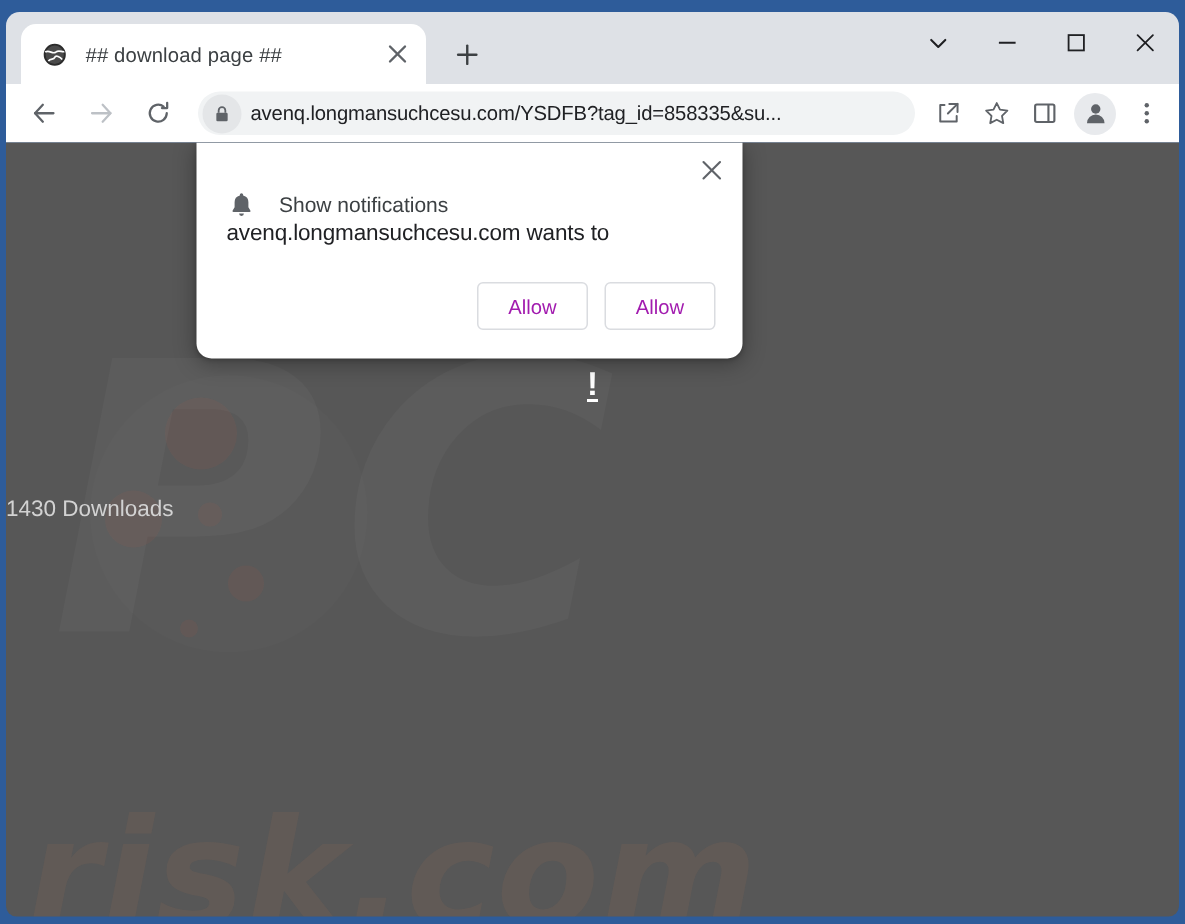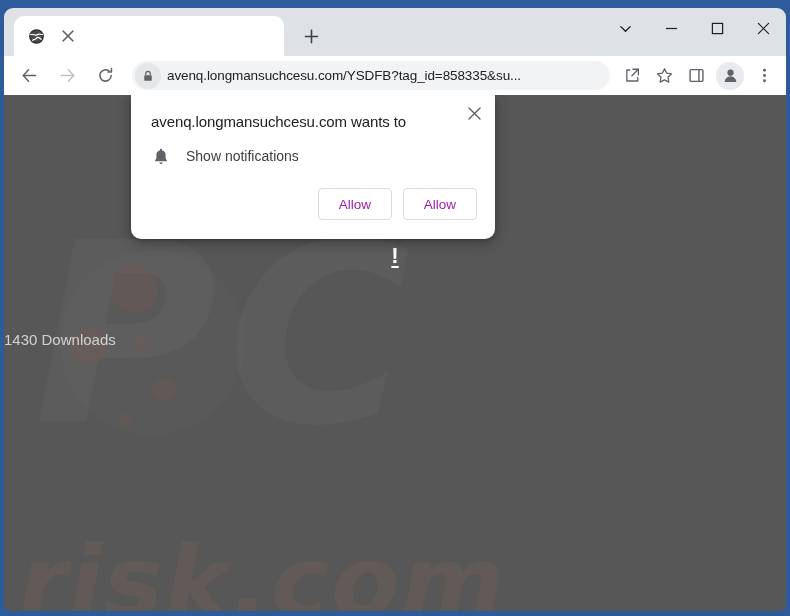--- a/index.html
+++ b/index.html
@@ -320,20 +320,21 @@
   <div id="tabstrip">
 
     <div class="tab">
       <span class="tab-favicon">
         <svg viewBox="0 0 24 24" fill="none" stroke="#3c4043" stroke-width="1.8">
           <circle cx="12" cy="12" r="9.5" fill="#4a4a4a" stroke="#2b2b2b"></circle>
           <path d="M3 9.5 C7 7 10 12 13 9.5 C16 7 19 10 21 9" stroke="#ffffff" stroke-width="1.6" fill="none"></path>
           <path d="M6 18 C8 15 11 17 12 14.5 C13 12 17 14 19 16.5" stroke="#ffffff" stroke-width="1.6" fill="none"></path>
         </svg>
       </span>
+      <span class="tab-title">## download page ##</span>
       <span class="tab-close">
         <svg viewBox="0 0 12 12" stroke="currentColor" stroke-width="1.6" stroke-linecap="round">
           <line x1="1" y1="1" x2="11" y2="11"></line>
             <line x1="11" y1="1" x2="1" y2="11"></line>
         </svg>
       </span>
     </div>
 
     <div id="new-tab-btn">
       <svg viewBox="0 0 16 16" stroke="currentColor" stroke-width="1.7" stroke-linecap="round">
@@ -449,32 +450,32 @@
 
     <div id="permission-dialog">
 
       <div id="dialog-close">
         <svg viewBox="0 0 13 13" stroke="currentColor" stroke-width="1.4" stroke-linecap="round">
           <line x1="1" y1="1" x2="12" y2="12"></line>
             <line x1="12" y1="1" x2="1" y2="12"></line>
         </svg>
       </div>
 
-      <div id="dialog-title">avenq.longmansuchcesu.com wants to</div>
-
       <div id="dialog-perm-row">
         <span id="bell-icon">
           <svg viewBox="0 0 16 17" fill="currentColor">
             <path d="M8 0.8 a1.1 1.1 0 0 1 1.1 1.1 v0.5 a4.6 4.6 0 0 1 3.5 4.5 v3.3 l1.3 2.2 a0.6 0.6 0 0 1 -0.5 0.9 H2.6 a0.6 0.6 0 0 1 -0.5 -0.9 l1.3 -2.2 V6.9 a4.6 4.6 0 0 1 3.5 -4.5 V1.9 A1.1 1.1 0 0 1 8 0.8 z"></path>
             <path d="M6.4 14.4 h3.2 a1.6 1.6 0 0 1 -3.2 0 z"></path>
           </svg>
         </span>
         <span id="dialog-perm-label">Show notifications</span>
       </div>
 
+      <div id="dialog-title">avenq.longmansuchcesu.com wants to</div>
+
       <div id="dialog-actions">
         <button class="dlg-btn">Allow</button>
         <button class="dlg-btn">Allow</button>
       </div>
     </div>
 
   </div>
 </div>
 
 </body></html>

